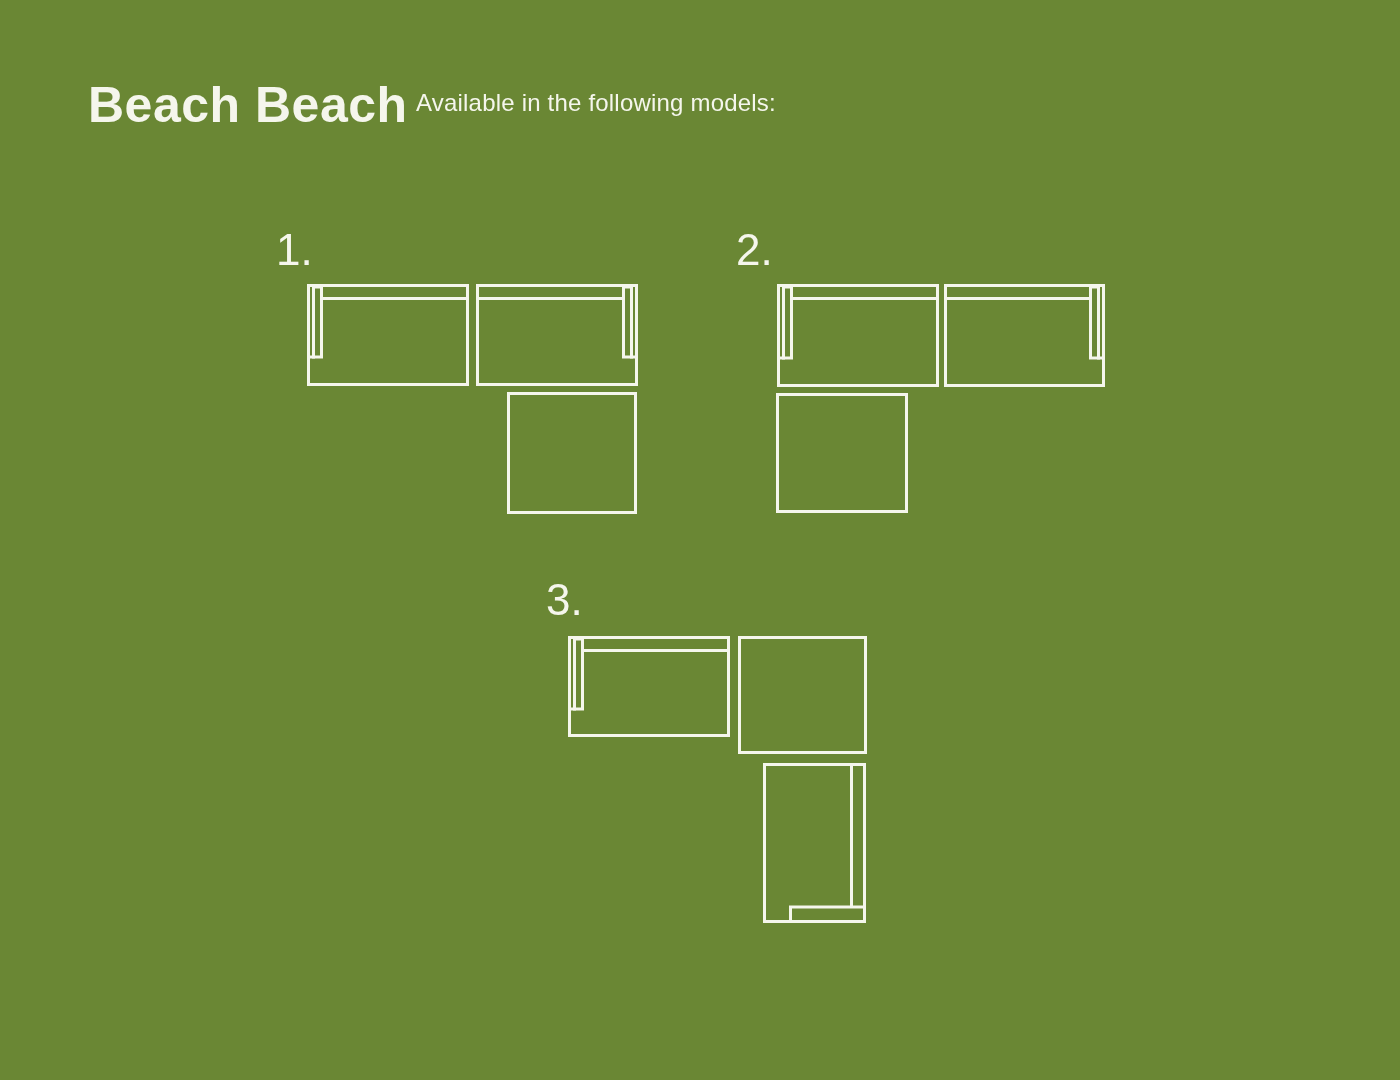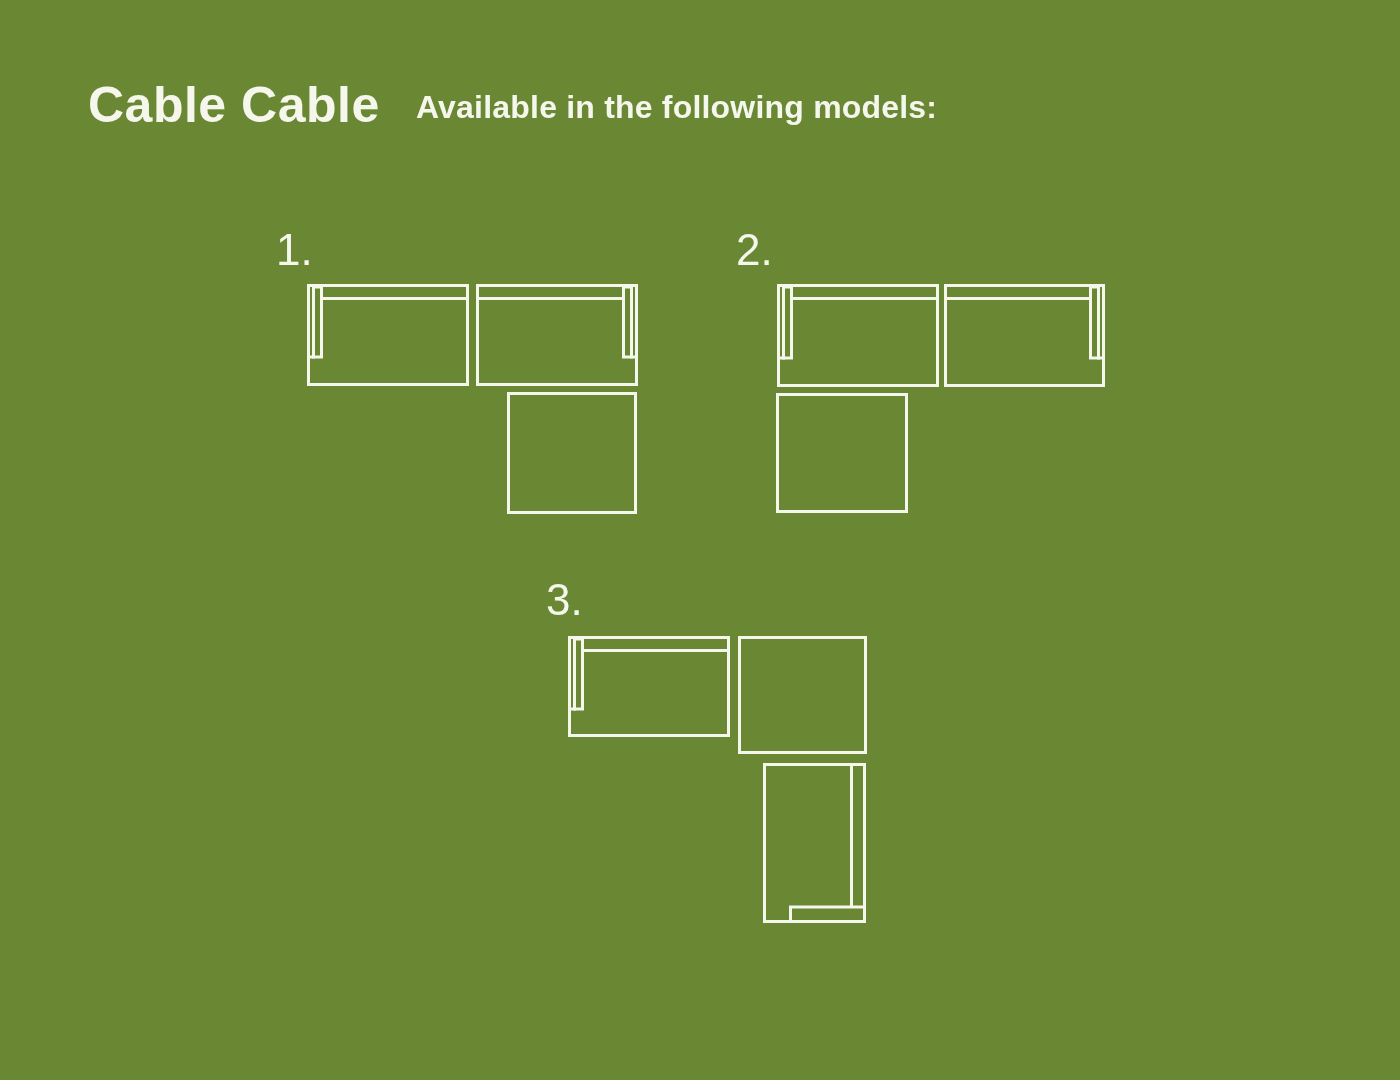--- a/index.html
+++ b/index.html
@@ -20,22 +20,22 @@
     font-size: 50px;
     font-weight: 700;
     letter-spacing: 0.5px;
     line-height: 1;
     white-space: nowrap;
   }
   .subtitle {
     position: absolute;
     left: 416px;
     top: 91px;
-    font-size: 32px;
-    font-weight: 700;
+    font-size: 24px;
+    font-weight: 400;
     letter-spacing: 0.2px;
     line-height: 1;
     white-space: nowrap;
   }
   .model-label {
     position: absolute;
     font-size: 44px;
     font-weight: 400;
     line-height: 1;
     white-space: nowrap;
@@ -44,21 +44,21 @@
     position: absolute;
     left: 0;
     top: 0;
   }
 </style>
 </head>
 <body style="background: rgb(106, 135, 52);">
 
 <div class="page" style="width: 1400px; height: 1080px; background: rgb(106, 135, 52); color: rgb(245, 246, 236);">
   <div class="header">
-    <div class="title">Cable Cable</div>
+    <div class="title">Beach Beach</div>
     <div class="subtitle">Available in the following models:</div>
   </div>
 
   <div class="model-label" style="left: 276px; top: 228px;">1.</div>
   <div class="model-label" style="left: 736px; top: 228px;">2.</div>
   <div class="model-label" style="left: 546px; top: 578px;">3.</div>
 
   <svg class="diagram" xmlns="http://www.w3.org/2000/svg" width="1400" height="1080" viewBox="0 0 1400 1080">
       <g>
         <g fill="none" stroke="#f5f6ec" stroke-width="3">

